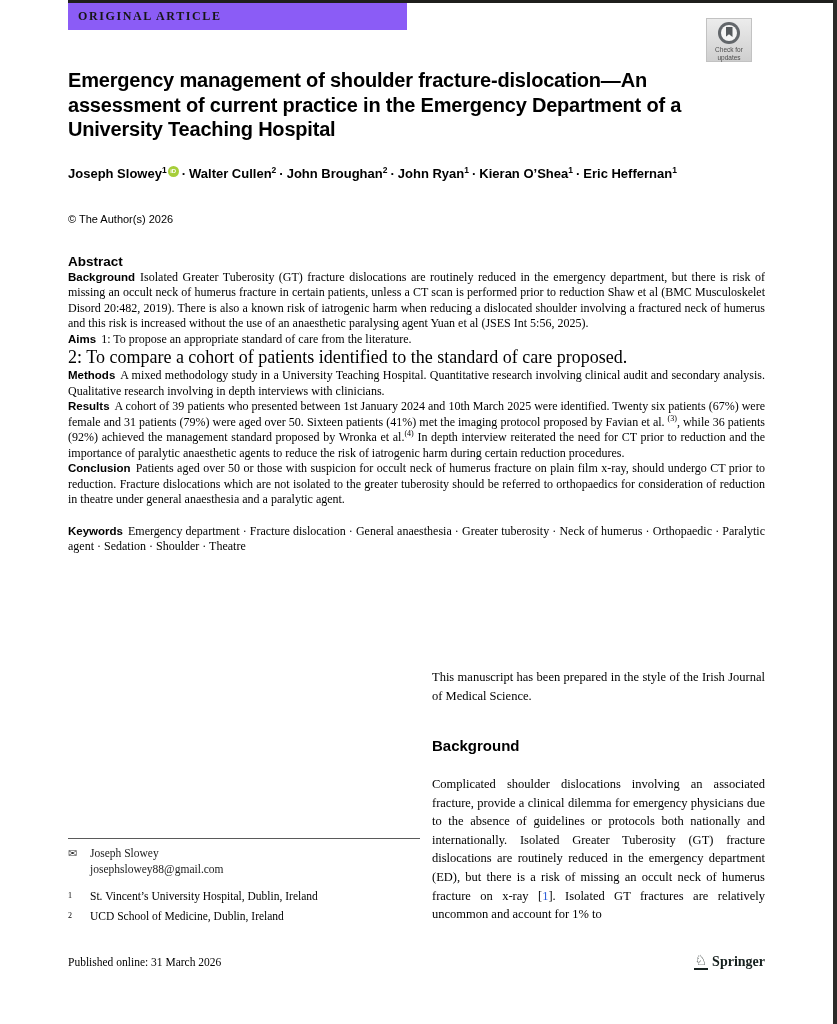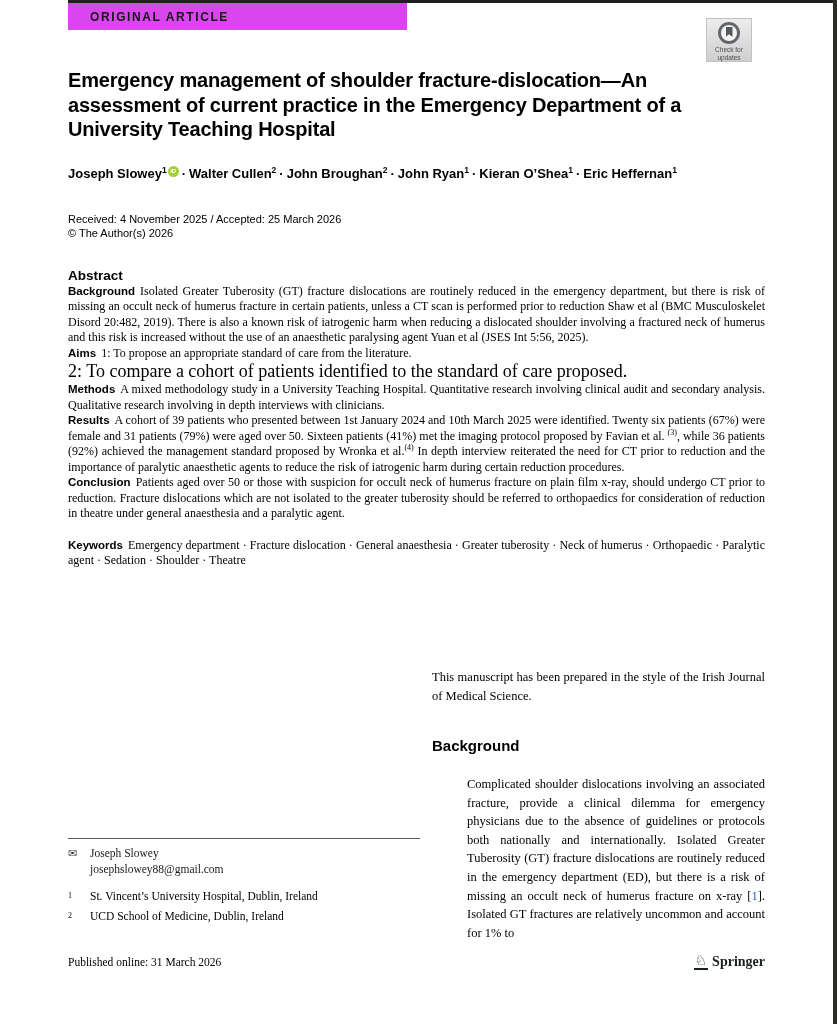--- a/index.html
+++ b/index.html
@@ -13,23 +13,24 @@
     color:#1a1a1a;
     -webkit-font-smoothing:antialiased;
   }
   
   .edge-top    { position:absolute; left:68px; top:0; width:769px; height:3px; background:#1f1f1d; }
   .edge-right  { position:absolute; right:0; top:0; width:4px; height:1024px; background:#2b2b29; }
 
   
   .banner {
     position:absolute; left:68px; top:3px; width:339px; height:27px;
-    background:#d946ef;
+    background:#8b5cf6;
     display:flex; align-items:center;
-    padding-left:22px;
+    padding-left:10px;
+    font-family:Liberation Serif, serif;
   }
   .banner span {
     font-size:12px; font-weight:700; letter-spacing:1.6px; color:#161616;
   }
 
   
   .check-badge {
     position:absolute; left:706px; top:18px; width:46px; height:44px;
     background:linear-gradient(#ececec,#cfcfcf);
     border:1px solid #c2c2c2;
@@ -92,21 +93,21 @@
   .zone-b { position:absolute; left:68px; top:662px; width:697px; height:285px; }
   .right-col { position:absolute; left:364px; top:6px; width:333px; }
   .note {
     font-family:"Liberation Serif", serif;
     font-size:12.5px; line-height:18.5px; text-align:justify; color:#000;
   }
   .bg-heading { margin-top:32px; font-size:15px; font-weight:700; color:#000; }
   .bg-para {
     margin-top:21px;
     font-family:"Liberation Serif", serif;
-    font-size:12.5px; line-height:18.6px; text-align:justify; color:#000;margin-left:35px;
+    font-size:12.5px; line-height:18.6px; text-align:justify; color:#000;
   }
   .ref-link { color:#2a5bd7; cursor:pointer; }
 
   .left-col { position:absolute; left:0; top:176px; width:352px; }
   .corr-rule { width:352px; height:1px; background:#5a5a5a; }
   .corr { margin-top:7px; display:flex; font-family:"Liberation Serif", serif; font-size:11.5px; line-height:15.5px; }
   .mail-icon { width:22px; font-size:11px; color:#333; flex:none; }
   .corr-email { cursor:pointer; }
   .affils { margin-top:13px; font-family:"Liberation Serif", serif; font-size:11.5px; color:#000; }
   .affil-row { display:flex; margin-top:8px; }
@@ -151,21 +152,20 @@
 </div>
 
 <div class="zone-a">
   <div class="title">Emergency management of shoulder fracture-dislocation—An assessment of current practice in the Emergency Department of a University Teaching Hospital</div>
 
   <div class="authors">
     <span><span>Joseph Slowey</span><sup>1</sup></span><span class="orcid">iD</span><span class="author-sep">·</span><span><span>Walter Cullen</span><sup>2</sup></span><span class="author-sep">·</span><span><span>John Broughan</span><sup>2</sup></span><span class="author-sep">·</span><span><span>John Ryan</span><sup>1</sup></span><span class="author-sep">·</span><span><span>Kieran O’Shea</span><sup>1</sup></span><span class="author-sep">·</span><span><span>Eric Heffernan</span><sup>1</sup></span>
   </div>
 
   <div class="received">
-    <div>Received: 4 November 2025 / Accepted: 25 March 2026</div>
     <div>© The Author(s) 2026</div>
   </div>
 
   <div class="abstract-heading">Abstract</div>
 
   <div class="abs abs-first">
     <span class="lbl">Background</span><span>Isolated Greater Tuberosity (GT) fracture dislocations are routinely reduced in the emergency department, but there is risk of missing an occult neck of humerus fracture in certain patients, unless a CT scan is performed prior to reduction Shaw et al (BMC Musculoskelet Disord 20:482, 2019). There is also a known risk of iatrogenic harm when reducing a dislocated shoulder involving a fractured neck of humerus and this risk is increased without the use of an anaesthetic paralysing agent Yuan et al (JSES Int 5:56, 2025).</span>
   </div>
 
   <div class="abs">

